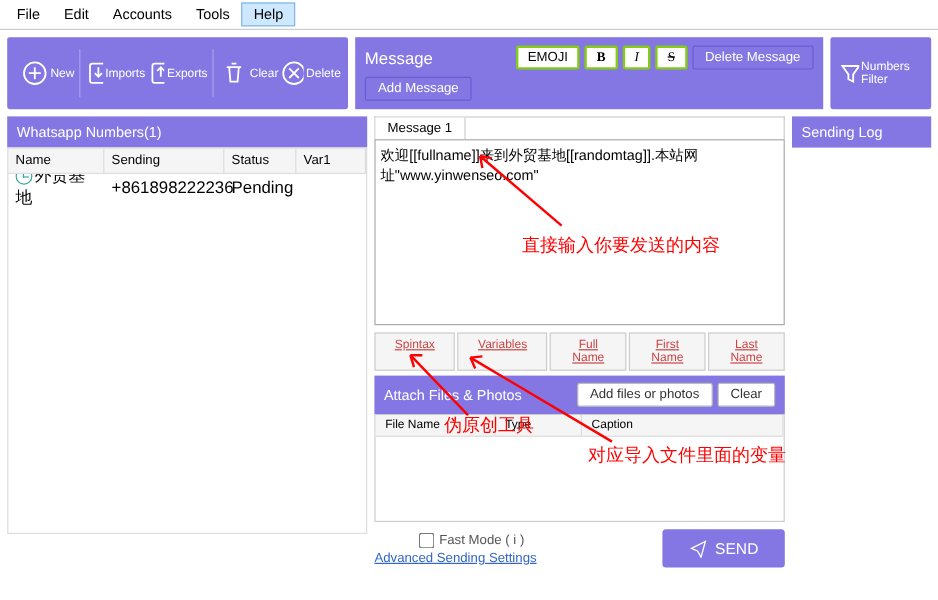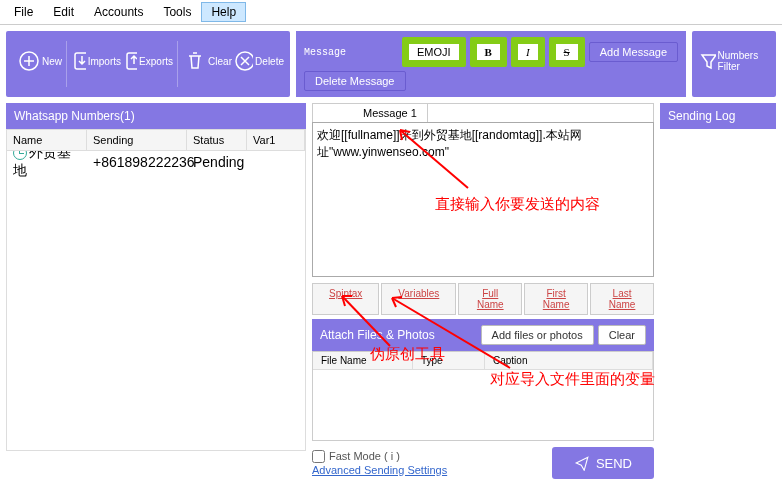--- a/index.html
+++ b/index.html
@@ -19,41 +19,41 @@
 .mid { width: 342px; }
 .right { flex: 1; }
 .phead { background: #8477e3; color: #fff; padding: 6px 8px; font-size: 12px; display: flex; align-items: center; gap: 4px; flex-wrap: wrap; }
 .tblhead { display: flex; background: #f5f5f5; border: 1px solid #ddd; font-size: 11px; }
 .tblhead div { padding: 4px 6px; border-right: 1px solid #ddd; }
 .tblbody { border: 1px solid #ddd; border-top: none; height: 300px; background: #fff; overflow: auto; }
 .row { display: flex; font-size: 14px; align-items: center; height: 22px; }
 .row div { padding: 2px 6px; }
 .clock { width: 14px; height: 14px; border: 1.5px solid #3a9; border-radius: 50%; position: relative; display: inline-block; margin-right: 2px; vertical-align: middle; }
 .clock::after { content: ""; position: absolute; width: 4px; height: 4px; border-left: 1.5px solid #3a9; border-bottom: 1.5px solid #3a9; left: 5px; top: 2px; }
-.tabbar { display: flex; border: 1px solid #ccc; border-bottom: none; background: #fff; padding-left: 40px; }
+.tabbar { display: flex; border: 1px solid #ccc; border-bottom: none; background: #fff; }
 .tab { padding: 3px 10px; font-size: 11px; border-right: 1px solid #ccc; background: #fff; }
 .msgbox { border: 1px solid #aaa; width: 100%; height: 155px; font-size: 12px; padding: 4px; resize: none; font-family: inherit; }
 .btnrow { display: flex; gap: 2px; margin-top: 6px; }
 .lbtn { flex: 1; text-align: center; font-size: 10px; padding: 4px 16px; background: #f5f5f5; border: 1px solid #ccc; color: #c44; text-decoration: underline; cursor: pointer; }
-.wbtn { background: #fff; border: 7px solid #84cc16; padding: 2px 8px; font-size: 11px; border-radius: 2px; cursor: pointer; }
+.wbtn { background: #fff; border: 2px solid #84cc16; padding: 2px 8px; font-size: 11px; border-radius: 2px; cursor: pointer; }
 .wbtn.b { font-weight: bold; font-family: serif; }
 .wbtn.i { font-style: italic; font-family: serif; }
 .wbtn.s { text-decoration: line-through; font-family: serif; }
 .pbtn { background: #8477e3; border: 1px solid #6a5cd0; color: #fff; padding: 3px 10px; font-size: 11px; border-radius: 2px; cursor: pointer; }
 .attach { margin-top: 4px; }
 .attlist { border: 1px solid #ccc; height: 90px; background: #fff; }
 .atthead { display: flex; background: #f5f5f5; border-bottom: 1px solid #ddd; font-size: 10px; }
 .atthead div { padding: 3px 8px; border-right: 1px solid #ddd; }
 .bottom { display: flex; justify-content: space-between; align-items: center; margin-top: 6px; }
 .send { background: #8477e3; color: #fff; border: none; padding: 8px 22px; font-size: 13px; border-radius: 3px; display: flex; align-items: center; gap: 6px; cursor: pointer; }
 .loghead { background: #8477e3; color: #fff; padding: 6px 8px; font-size: 12px; }
 .anno { position: absolute; color: #f00; font-size: 15px; pointer-events: none; }
 .arrow { position: absolute; pointer-events: none; }
 a.adv { color: #36c; font-size: 11px; text-decoration: underline; }
-.chk { display: flex; align-items: center; gap: 4px; font-size: 11px; color: #555; }
+.chk { display: flex; align-items: center; gap: 4px; font-size: 11px; color: #555; margin-left: 37px; }
 </style>
 </head>
 <body>
 
 <div class="menubar">
   <span>File</span>
   <span>Edit</span>
   <span>Accounts</span>
   <span>Tools</span>
   <span class="active">Help</span>
@@ -93,27 +93,27 @@
     <div class="tbtn">
       <svg>
           <circle cx="11" cy="11" r="9"></circle>
           <path d="M7 7l8 8M15 7l-8 8"></path>
         </svg>
       <span>Delete</span>
     </div>
   </div>
 
   <div class="phead" style="flex:1;">
-    <span style="margin-right:auto;font-size:10px;font-family:Liberation Mono, monospace;">Message</span>
+    <span style="margin-right:auto;font-size:14px;">Message</span>
     <button class="wbtn">EMOJI</button>
     <button class="wbtn b">B</button>
     <button class="wbtn i">I</button>
     <button class="wbtn s">S</button>
+    <button class="pbtn">Delete Message</button>
     <button class="pbtn">Add Message</button>
-    <button class="pbtn">Delete Message</button>
   </div>
 
   <div class="toolbar">
     <div class="tbtn" style="width:72px;">
       <svg>
           <path d="M4 5h14l-5 7v6l-4-2v-4z"></path>
         </svg>
       <span>Numbers Filter</span>
     </div>
   </div>

